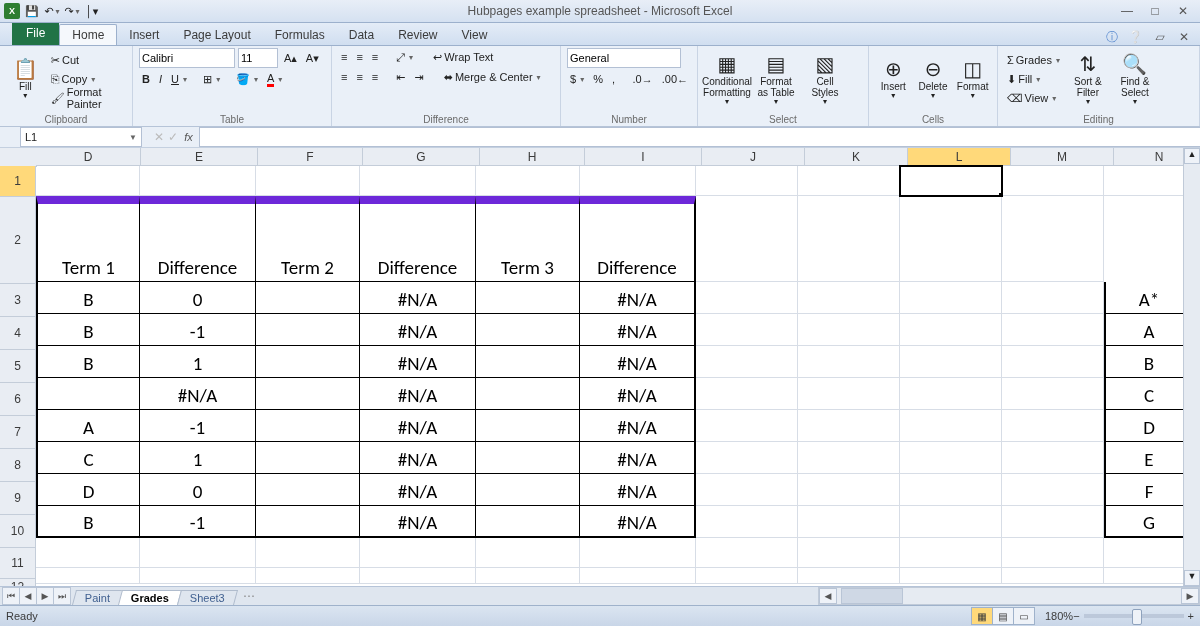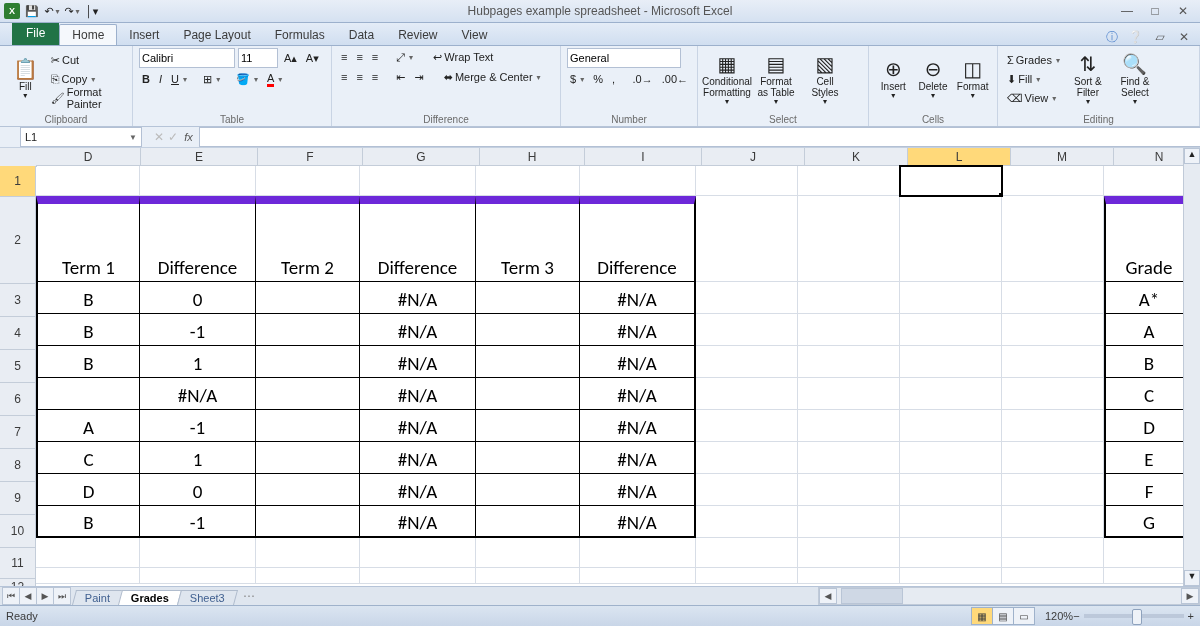--- a/index.html
+++ b/index.html
@@ -351,21 +351,20 @@
         <div class="cell hdr bL bI bT bIB" style="width: 104px; height: 86px;">Term 1</div>
         <div class="cell hdr bI bT bIB" style="width: 116px; height: 86px;">Difference</div>
         <div class="cell hdr bI bT bIB" style="width: 104px; height: 86px;">Term 2</div>
         <div class="cell hdr bI bT bIB" style="width: 116px; height: 86px;">Difference</div>
         <div class="cell hdr bI bT bIB" style="width: 104px; height: 86px;">Term 3</div>
         <div class="cell hdr bR bT bIB" style="width: 116px; height: 86px;">Difference</div>
         <div class="cell hdr" style="width: 102px; height: 86px;"></div>
         <div class="cell hdr" style="width: 102px; height: 86px;"></div>
         <div class="cell hdr" style="width: 102px; height: 86px;"></div>
         <div class="cell hdr" style="width: 102px; height: 86px;"></div>
-        <div class="cell hdr bL bR bT bIB" style="width: 90px; height: 86px;">Grade</div>
       </div>
       <div class="crow">
         <div class="cell bL bI bIB" style="width: 104px; height: 32px;">B</div>
         <div class="cell bI bIB" style="width: 116px; height: 32px;">0</div>
         <div class="cell bI bIB" style="width: 104px; height: 32px;"></div>
         <div class="cell bI bIB" style="width: 116px; height: 32px;">#N/A</div>
         <div class="cell bI bIB" style="width: 104px; height: 32px;"></div>
         <div class="cell bR bIB" style="width: 116px; height: 32px;">#N/A</div>
         <div class="cell" style="width: 102px; height: 32px;"></div>
         <div class="cell" style="width: 102px; height: 32px;"></div>
@@ -520,21 +519,21 @@
 </div>
 
 <div class="statusbar">
   <span>Ready</span>
   <div class="spacer"></div>
   <div class="view-btns">
     <span class="active">▦</span>
     <span>▤</span>
     <span>▭</span>
   </div>
-  <span>120%</span>
+  <span>180%</span>
   <div class="zoom">
     <span>−</span>
     <div class="slider">
         <div class="knob"></div>
       </div>
     <span>+</span>
   </div>
 </div>
 
 </body></html>

